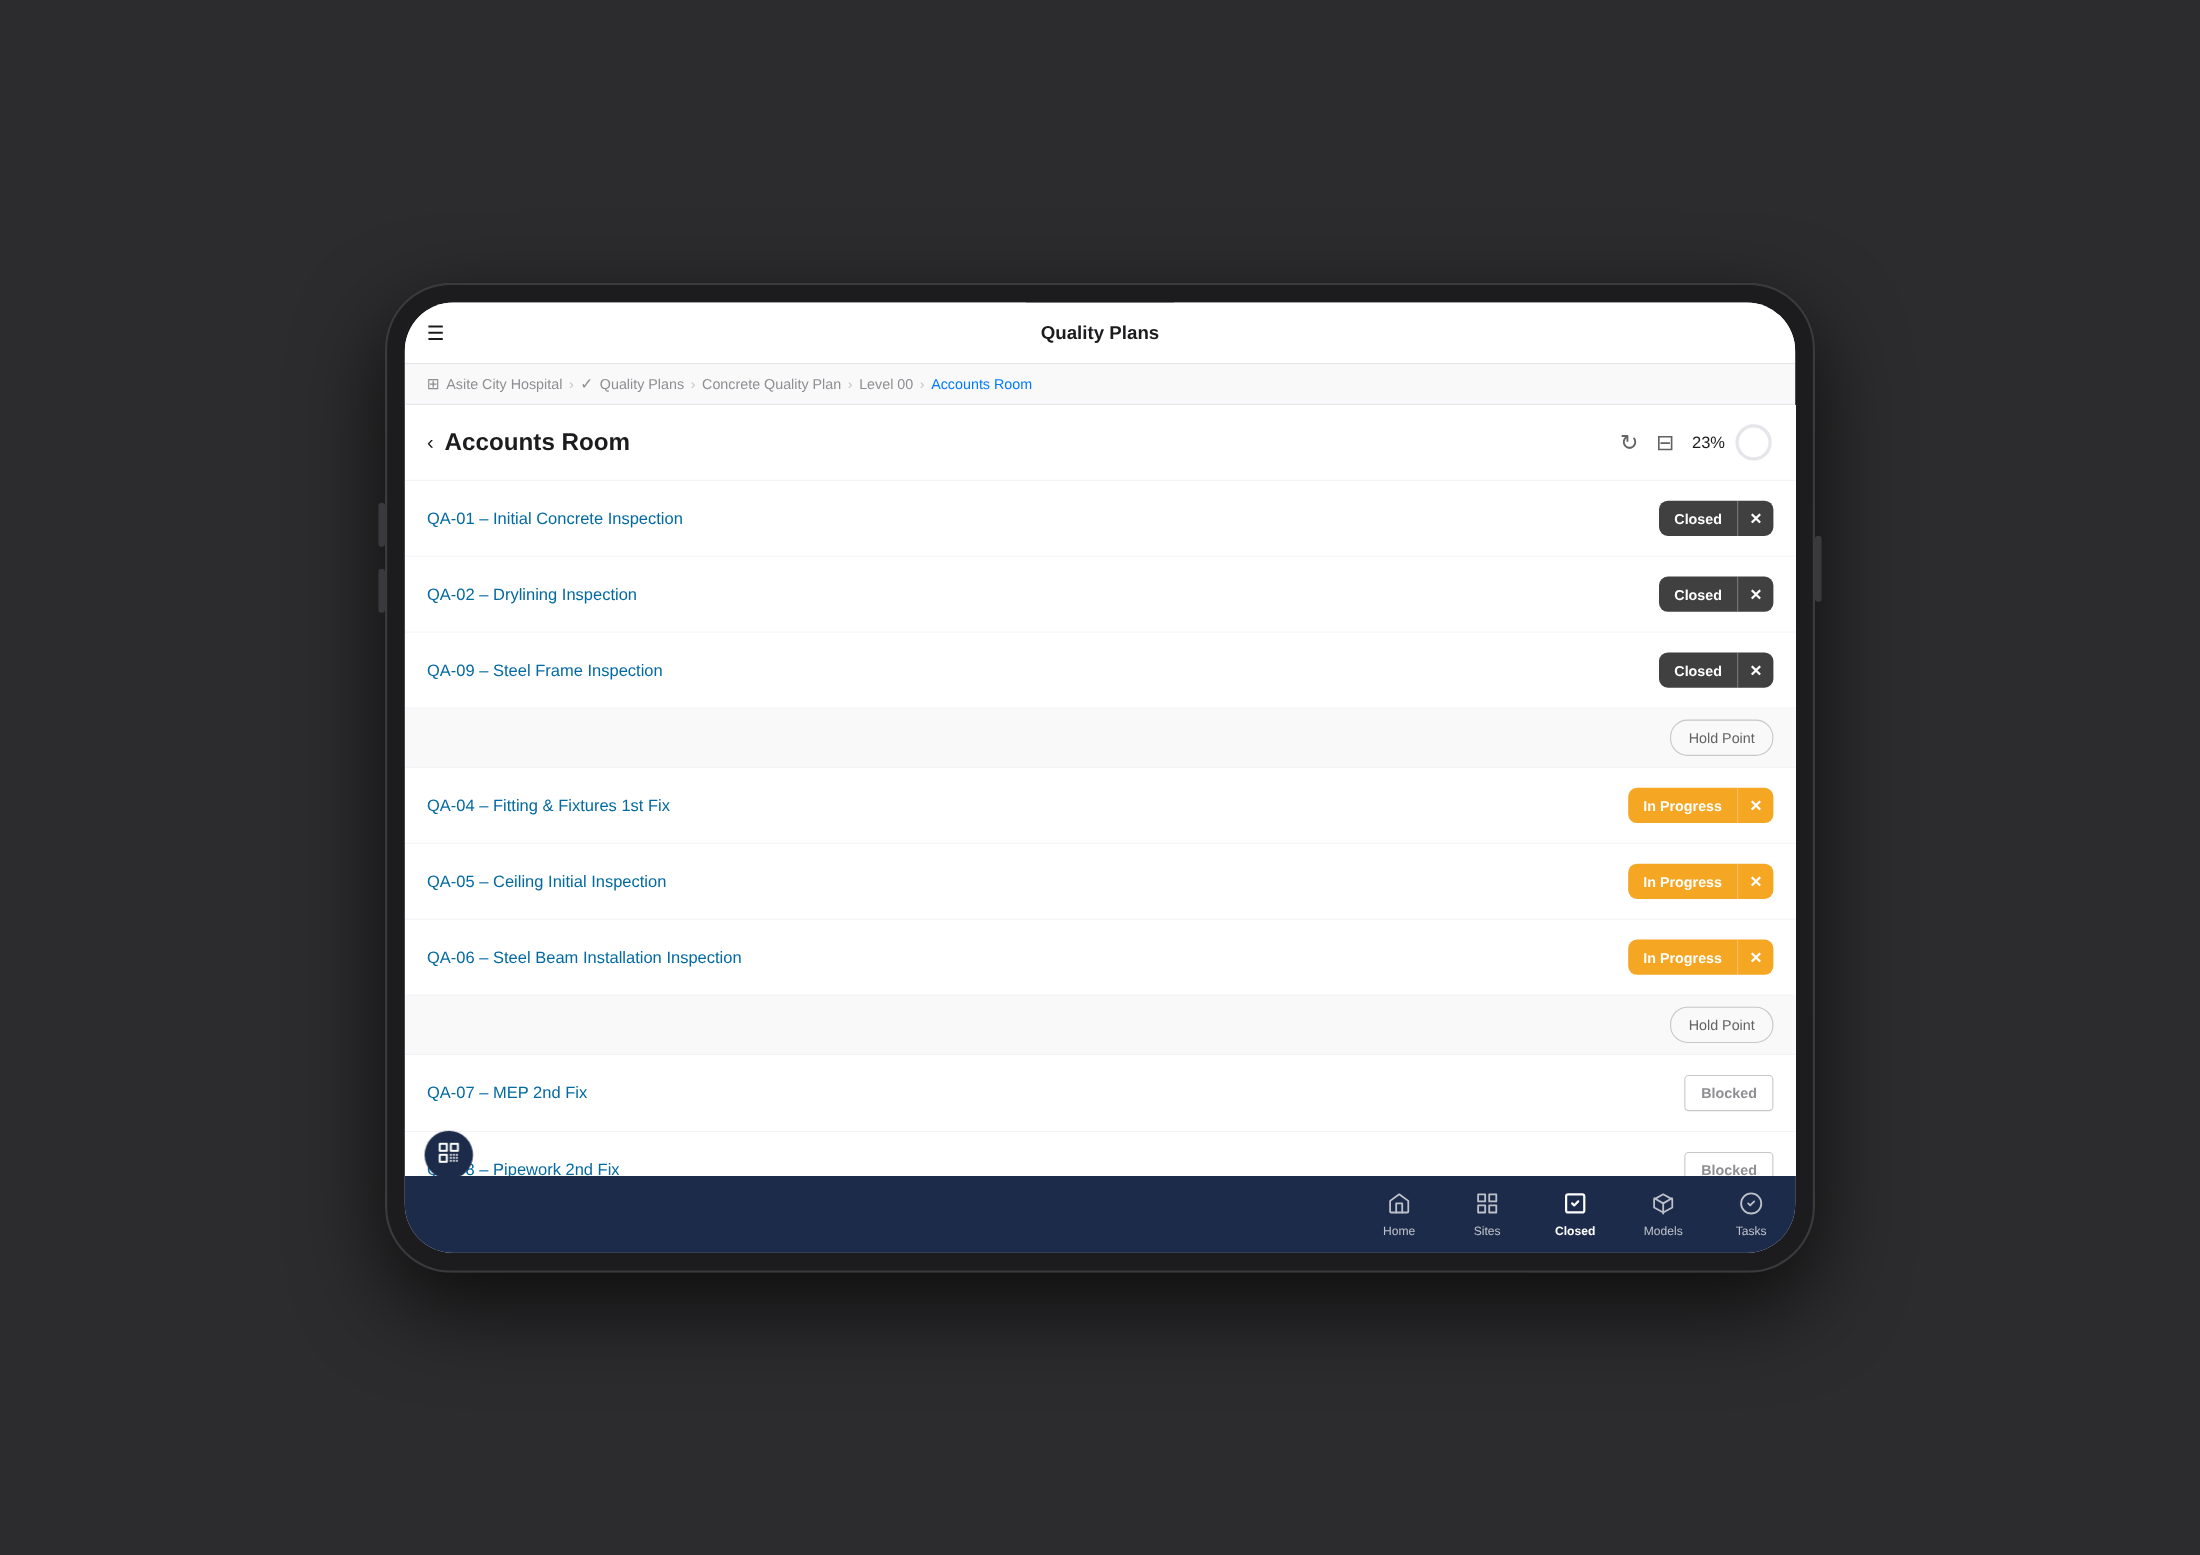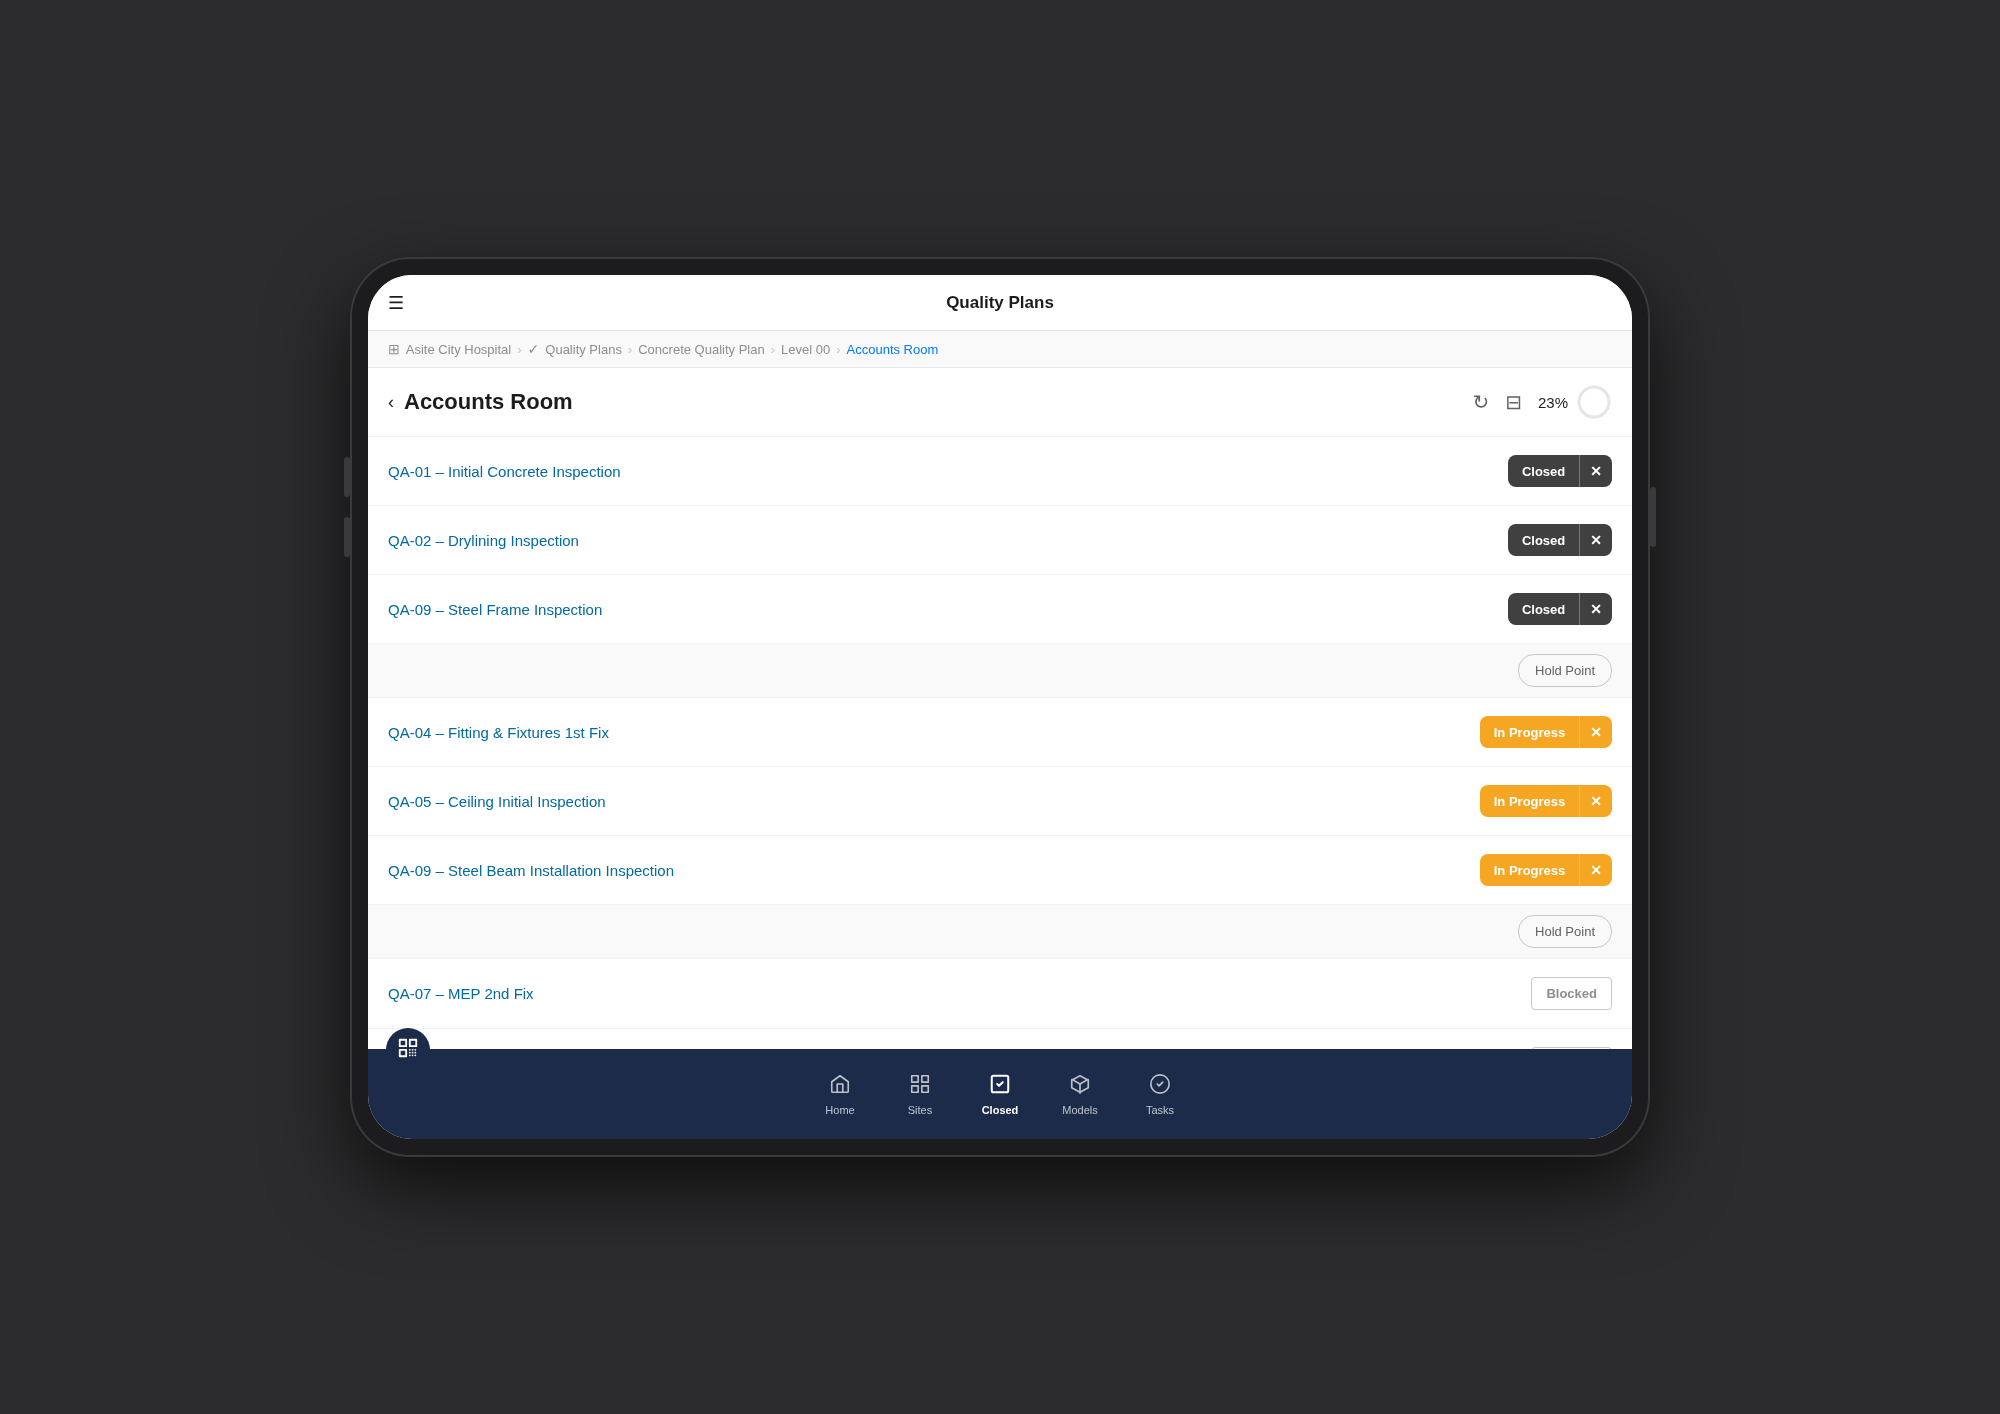--- a/index.html
+++ b/index.html
@@ -198,24 +198,24 @@
       border-radius: 16px;
       padding: 8px 16px;
       font-size: 13px;
       font-weight: 500;
       color: #636366;
       cursor: pointer;
     }
     
     .bottom-nav {
       background: #1c2b4a;
-      height: 90px;
-      display: flex;
-      align-items: center;
-      justify-content: center;
+      height: 70px;
+      display: flex;
+      align-items: center;
+      justify-content: flex-end;
       flex-shrink: 0;
     }
     .nav-item {
       display: flex;
       flex-direction: column;
       align-items: center;
       gap: 3px;
       cursor: pointer;
       opacity: 0.7;
       min-width: 80px;
@@ -378,21 +378,21 @@
 
         <div class="list-item">
           <span class="list-item-label">QA-05 – Ceiling Initial Inspection</span>
           <div class="badge badge-in-progress">
             <span class="badge-label">In Progress</span>
             <span class="badge-close">✕</span>
           </div>
         </div>
 
         <div class="list-item">
-          <span class="list-item-label">QA-09 – Steel Beam Installation Inspection</span>
+          <span class="list-item-label">QA-06 – Steel Beam Installation Inspection</span>
           <div class="badge badge-in-progress">
             <span class="badge-label">In Progress</span>
             <span class="badge-close">✕</span>
           </div>
         </div>
 
         <div class="hold-point-row">
           <span class="hold-point-badge">Hold Point</span>
         </div>
 

